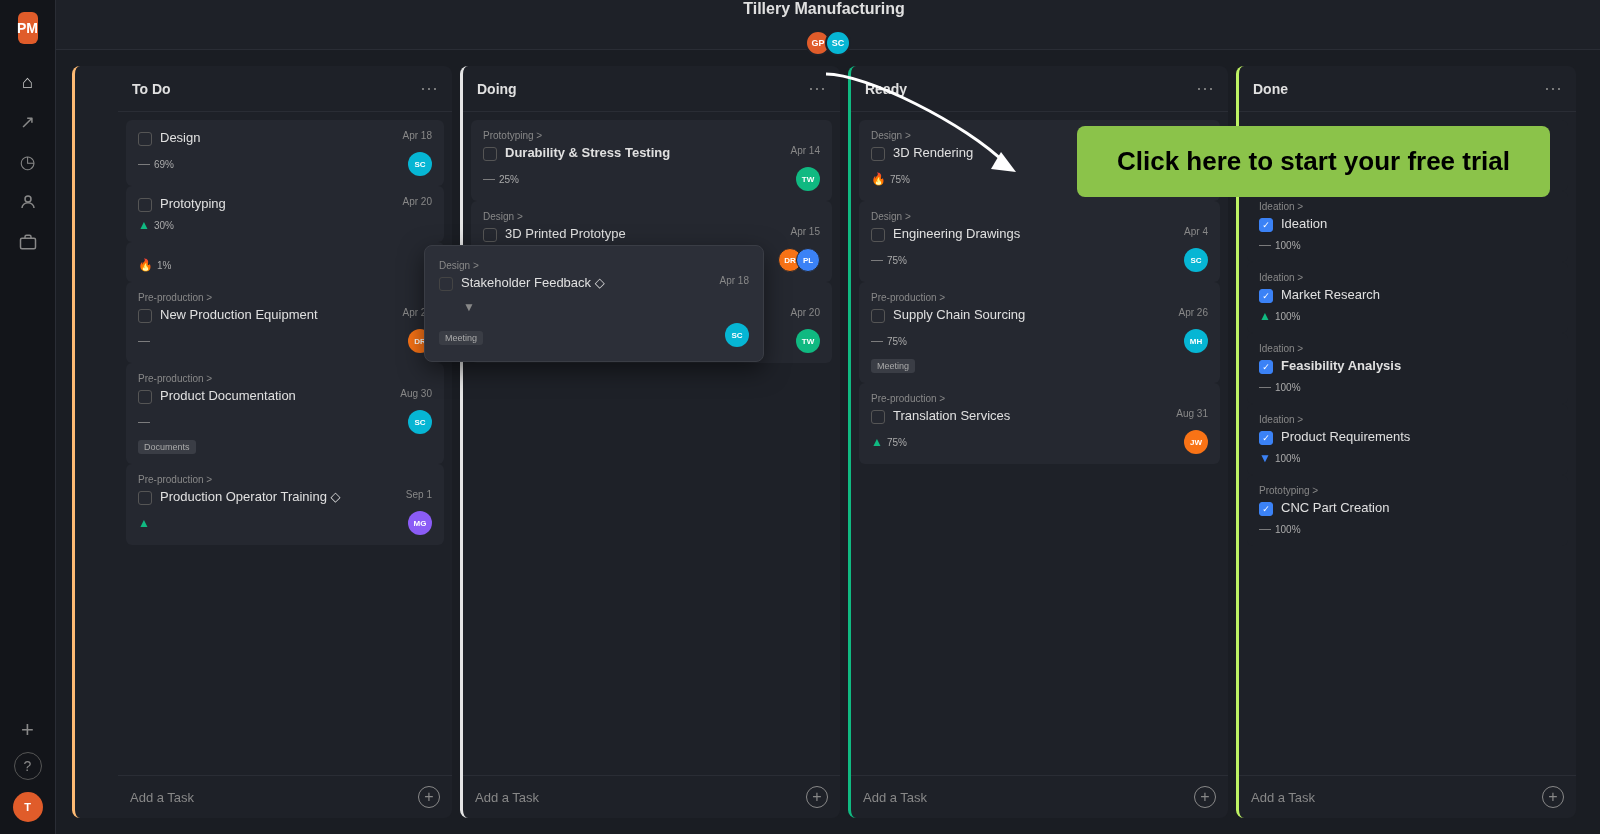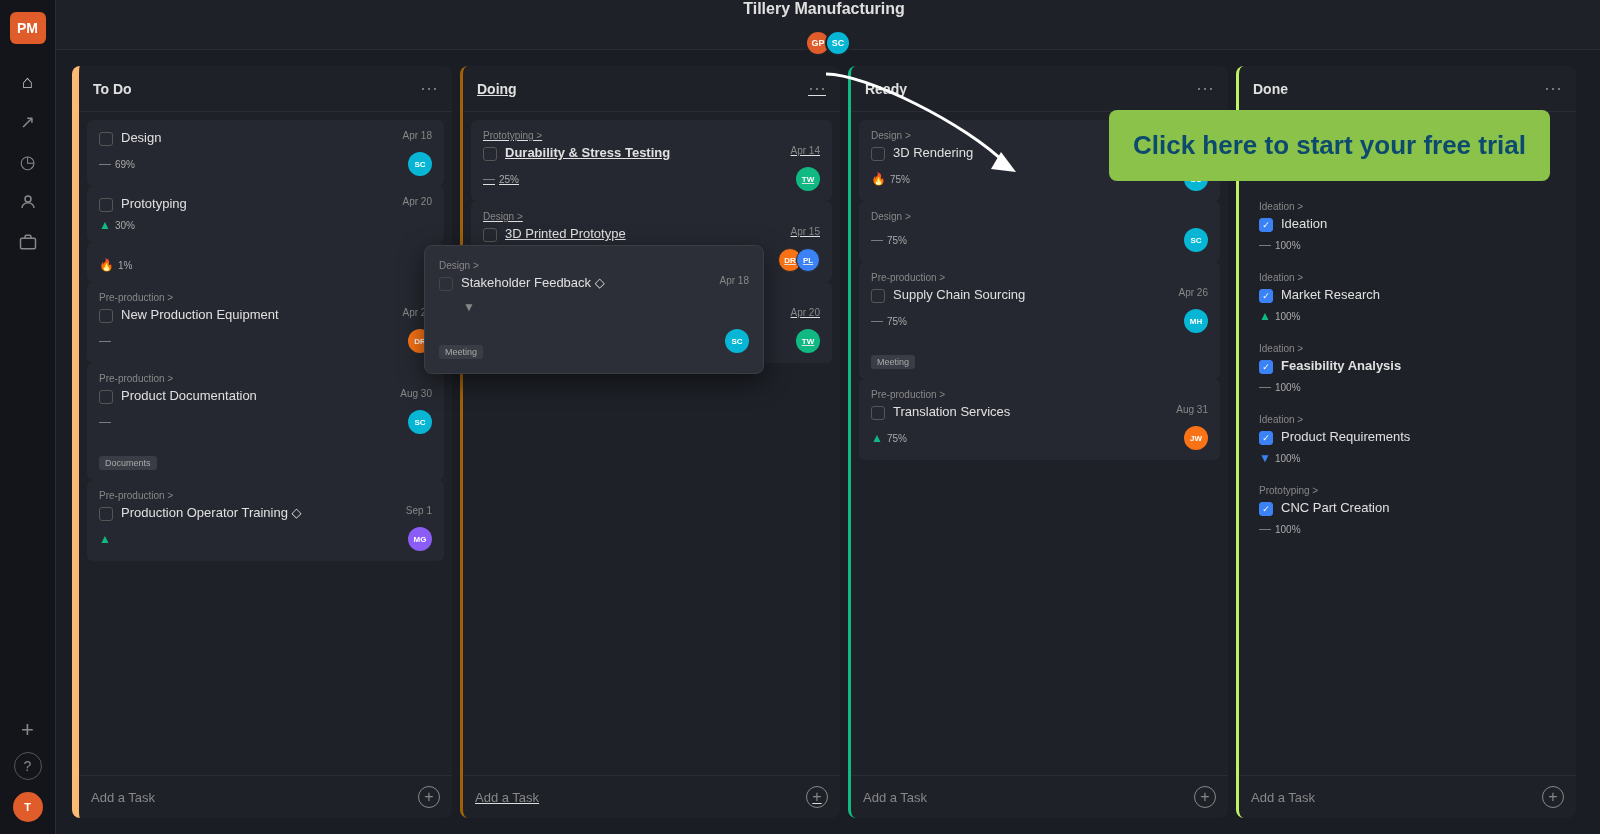--- a/index.html
+++ b/index.html
@@ -19,21 +19,21 @@
       background: #13151a;
       display: flex;
       flex-direction: column;
       align-items: center;
       padding: 12px 0;
       gap: 4px;
       border-right: 1px solid #2a2d35;
       flex-shrink: 0;
     }
     .sidebar-logo {
-      width: 36px;
+      width: 20px;
       height: 32px;
       background: #e05c2a;
       border-radius: 6px;
       display: flex;
       align-items: center;
       justify-content: center;
       font-size: 14px;
       font-weight: 700;
       color: white;
       margin-bottom: 16px;
@@ -171,22 +171,22 @@
       font-weight: 600;
       color: #e0e0e0;
     }
     .column-menu-btn {
       color: #888;
       font-size: 18px;
       cursor: pointer;
       background: none;
       border: none;
     }
-    .column-left-border-yellow { border-left: 7px solid #fdba74; }
-    .column-left-border-blue { border-left: 3px solid #a16207; text-decoration: underline; }
+    .column-left-border-yellow { border-left: 3px solid #fdba74; padding-left: 43px; }
+    .column-left-border-blue { border-left: 3px solid #e5e5e5; }
     .column-left-border-green { border-left: 3px solid #10b981; }
 
     .column-body {
       flex: 1;
       overflow-y: auto;
       padding: 8px;
       display: flex;
       flex-direction: column;
       gap: 0;
     }
@@ -279,21 +279,21 @@
       border: 1.5px solid #252830;
     }
     .task-avatars .task-avatar:first-child { margin-left: 0; }
 
     .tag-badge {
       font-size: 9px;
       padding: 2px 6px;
       border-radius: 3px;
       background: #3a3d45;
       color: #aaa;
-      margin-top: 22px;
+      margin-top: 6px;
       display: inline-block;
     }
 
     .chevron-down {
       color: #888;
       font-size: 12px;
       margin-left: 2px;
     }
 
     
@@ -331,28 +331,28 @@
       z-index: 100;
       border: 1px solid #3a3d45;
       box-shadow: 0 8px 24px rgba(0,0,0,0.5);
       top: 220px;
       left: 370px;
     }
 
     
     .promo-banner {
       position: absolute;
-      top: 60px;
+      top: 76px;
       right: 50px;
       background: #8bc34a;
       border-radius: 8px;
-      padding: 20px 24px;
+      padding: 20px 40px;
       font-size: 26px;
       font-weight: 700;
-      color: #0c4a6e;
+      color: #000000;
       z-index: 200;
       white-space: nowrap;
       cursor: pointer;
     }
 
     
     .column-done {
       width: 340px;
       min-width: 340px;
     }
@@ -657,20 +657,25 @@
             <div class="task-progress">
               <span class="progress-icon icon-flame">🔥</span>
               <span>75%</span>
             </div>
             <div class="task-avatar" style="background:#06b6d4;">SC</div>
           </div>
         </div>
 
         <div class="task-card">
           <div class="task-parent">Design &gt;</div>
+          <div class="task-top">
+            <div class="task-checkbox"></div>
+            <span class="task-name">Engineering Drawings</span>
+            <span class="task-date">Apr 4</span>
+          </div>
           <div class="task-bottom">
             <div class="task-progress">
               <span class="progress-icon icon-minus">—</span>
               <span>75%</span>
             </div>
             <div class="task-avatar" style="background:#06b6d4;">SC</div>
           </div>
         </div>
 
         <div class="task-card">

